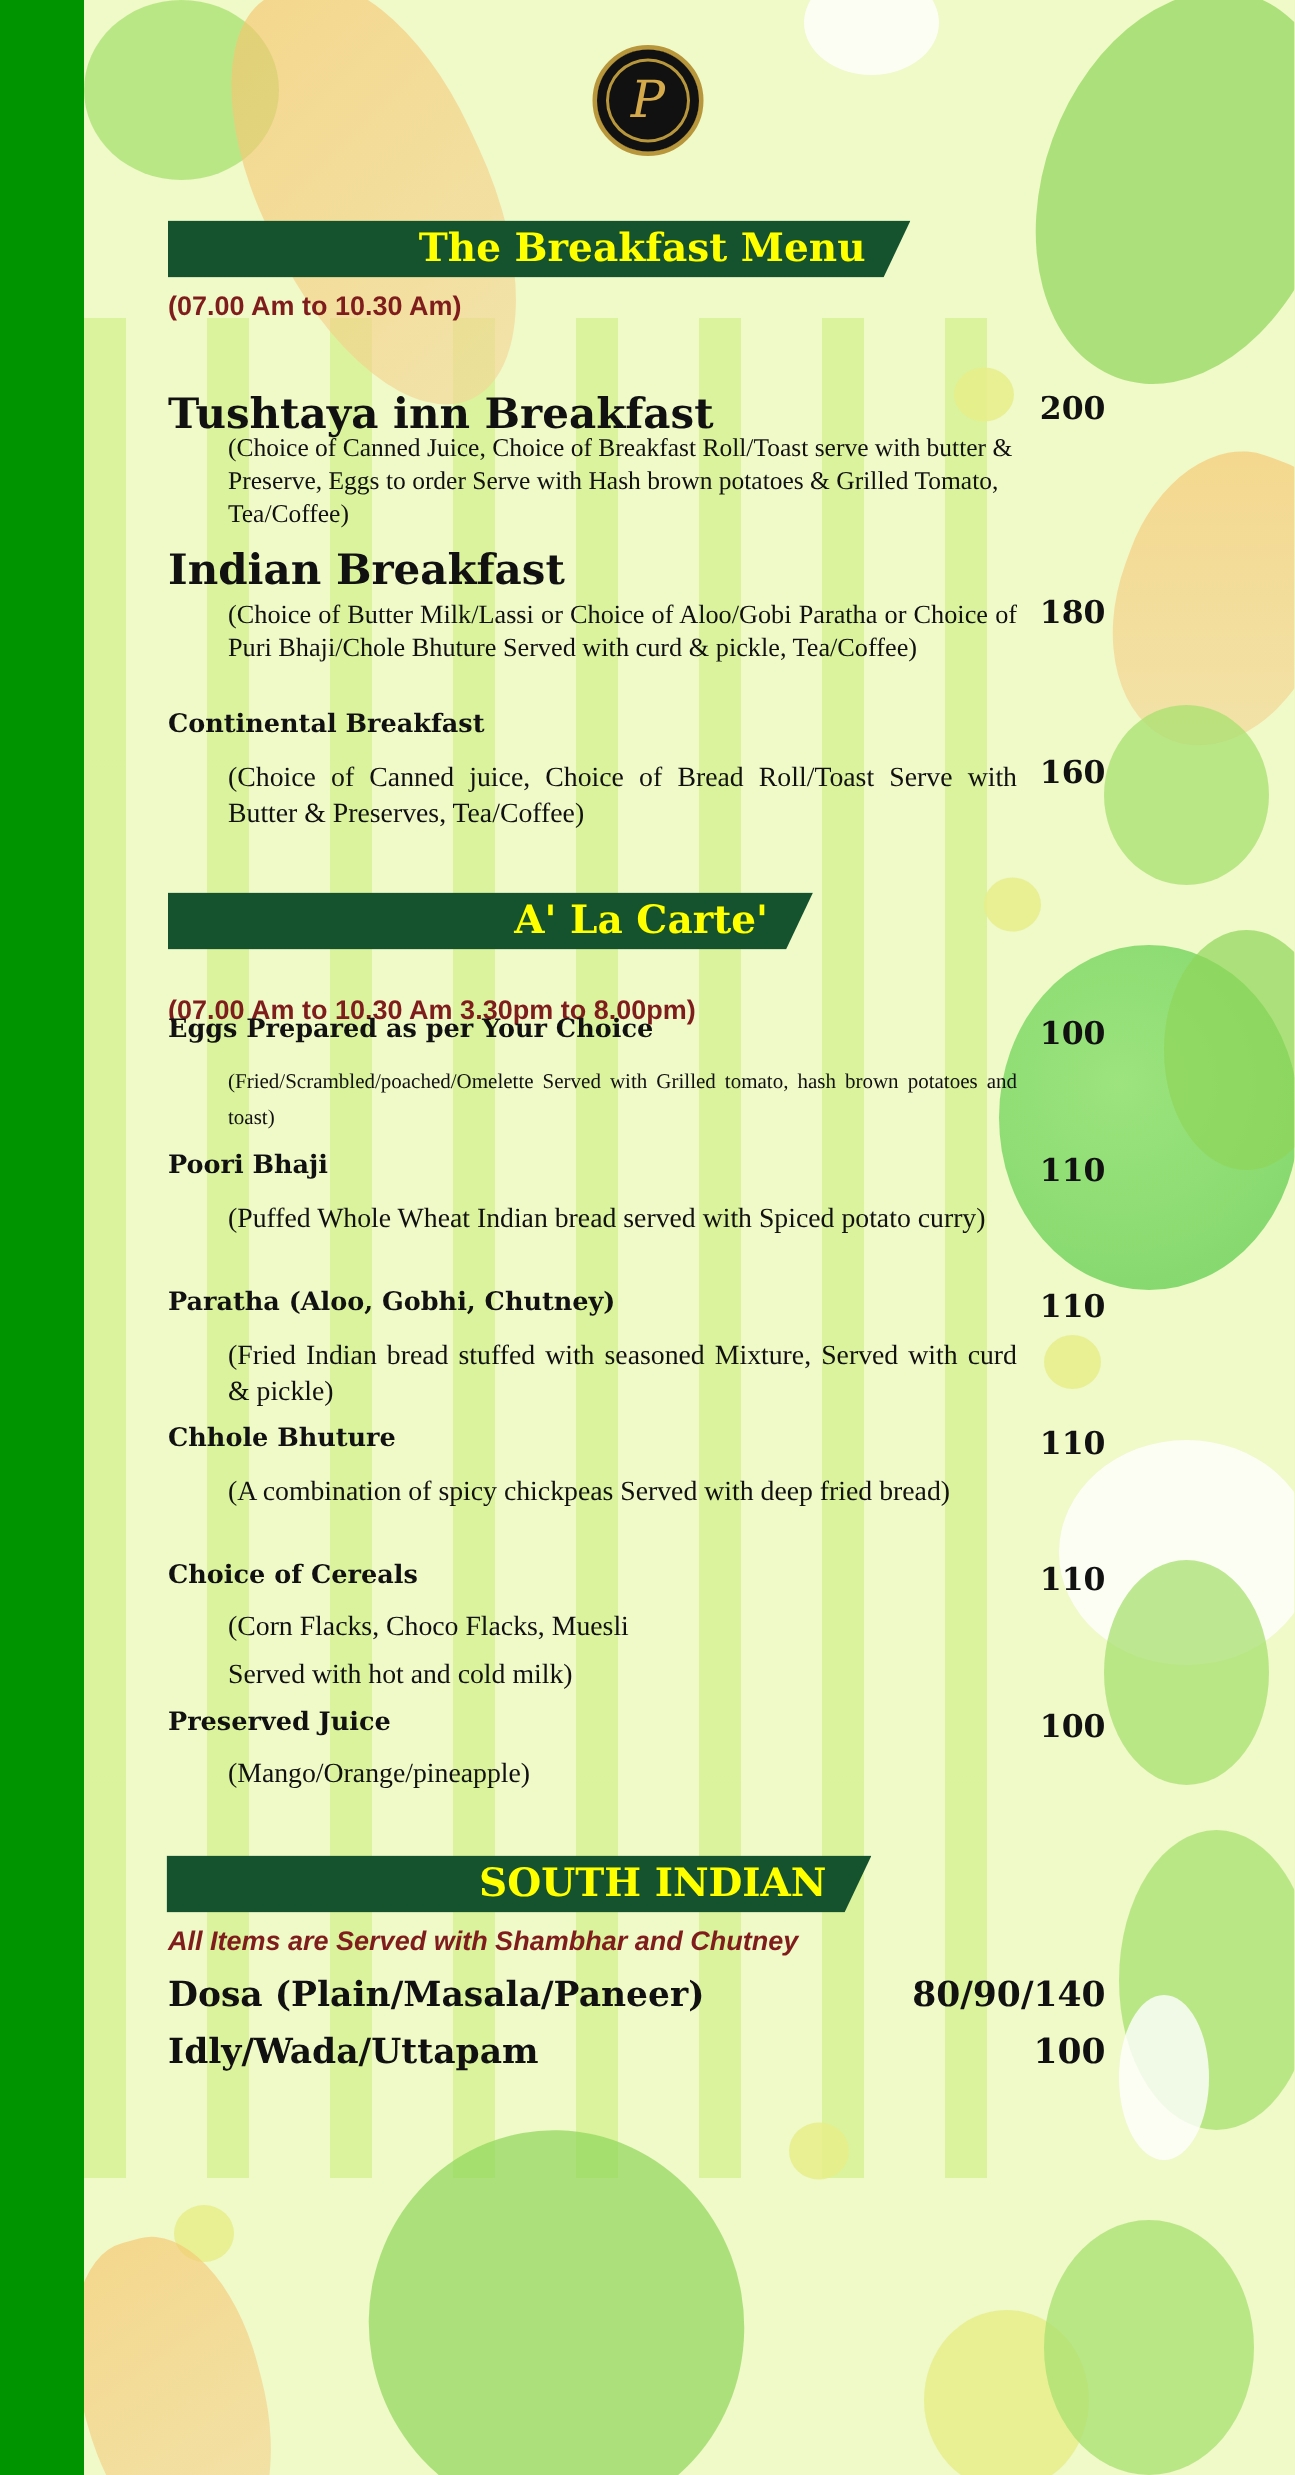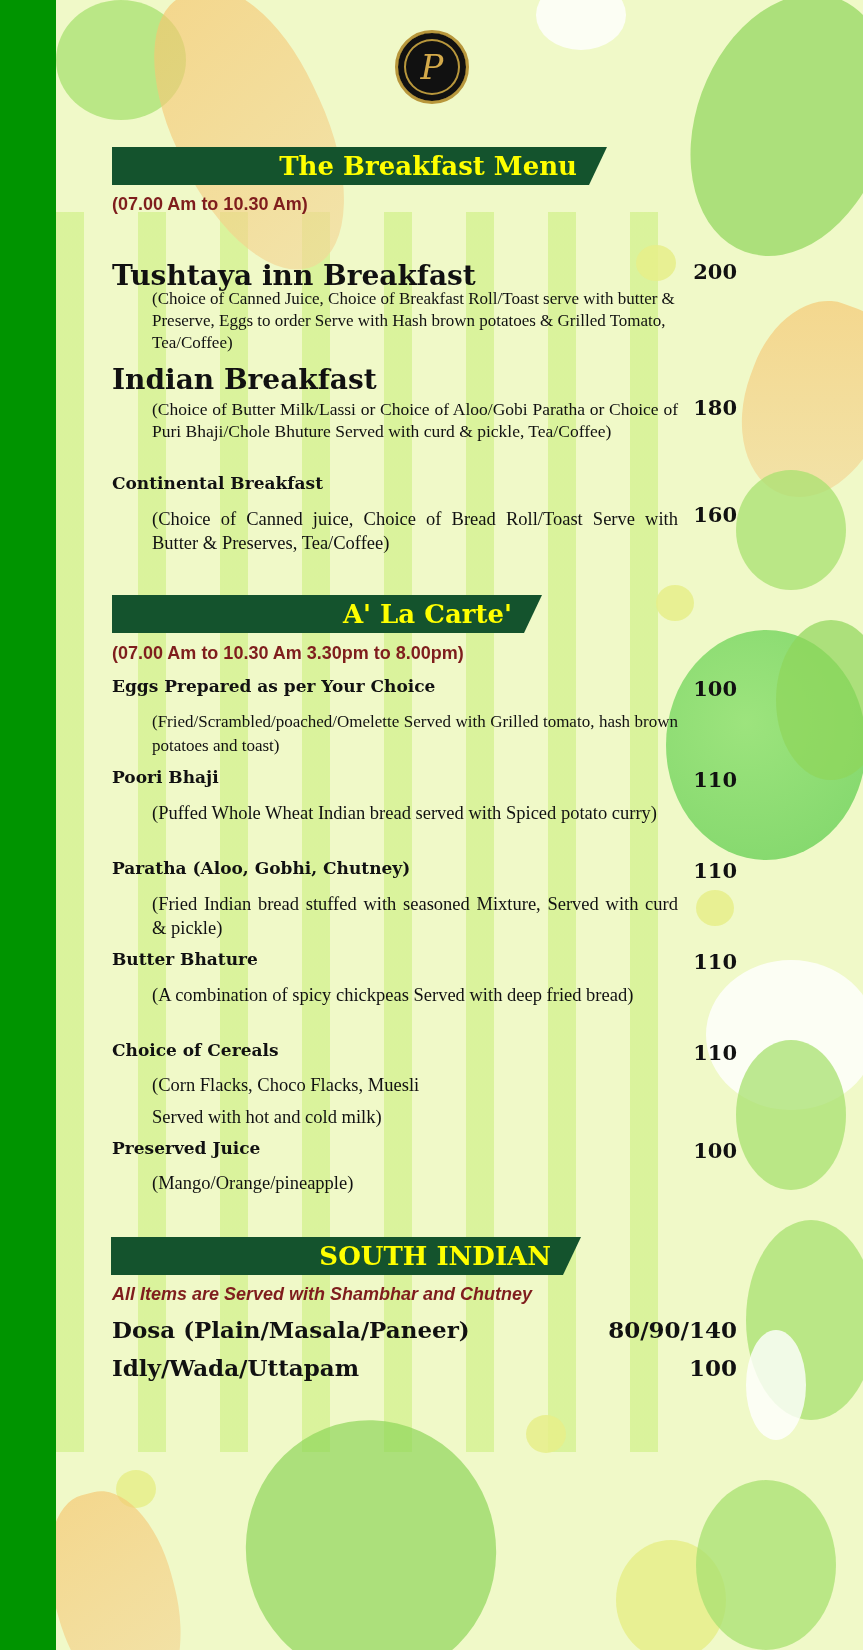--- a/index.html
+++ b/index.html
@@ -118,35 +118,35 @@
 <div class="item-price" style="top:363px;margin-top:32px;">180</div>
 <div class="item-desc" style="top:398px;">(Choice of Butter Milk/Lassi or Choice of Aloo/Gobi Paratha or Choice of Puri Bhaji/Chole Bhuture Served with curd &amp; pickle, Tea/Coffee)</div>
 
 <div class="item-name" style="top:473px;">Continental Breakfast</div>
 <div class="item-price" style="top:473px;margin-top:29px;">160</div>
 <div class="item-desc" style="top:507px;font-size:18.5px;line-height:24px;">(Choice of Canned juice, Choice of Bread Roll/Toast Serve with Butter &amp; Preserves, Tea/Coffee)</div>
 
 <div class="banner" style="left:112px;top:595px;width:430px;">
   <span>A' La Carte'</span>
 </div>
-<div class="subtitle" style="top:643px;">(07.00 Am to 10.30 Am 3.30pm to 8.00pm)</div>
+<div class="subtitle" style="top:663px;">(07.00 Am to 10.30 Am 3.30pm to 8.00pm)</div>
 
 <div class="item-name" style="top:676px;">Eggs Prepared as per Your Choice</div>
 <div class="item-price" style="top:676px;">100</div>
-<div class="item-desc" style="top:710px;font-size:17px;line-height:24px;">(Fried/Scrambled/poached/Omelette Served with Grilled tomato, hash brown potatoes and toast)</div>
+<div class="item-desc" style="top:710px;font-size:14px;line-height:24px;">(Fried/Scrambled/poached/Omelette Served with Grilled tomato, hash brown potatoes and toast)</div>
 
 <div class="item-name" style="top:767px;">Poori Bhaji</div>
 <div class="item-price" style="top:767px;">110</div>
 <div class="item-desc" style="top:801px;font-size:18.5px;line-height:24px;">(Puffed Whole Wheat Indian bread served with Spiced potato curry)</div>
 
 <div class="item-name" style="top:858px;">Paratha (Aloo, Gobhi, Chutney)</div>
 <div class="item-price" style="top:858px;">110</div>
 <div class="item-desc" style="top:892px;font-size:18.5px;line-height:24px;">(Fried Indian bread stuffed with seasoned Mixture, Served with curd &amp; pickle)</div>
 
-<div class="item-name" style="top:949px;">Butter Bhature</div>
+<div class="item-name" style="top:949px;">Chhole Bhuture</div>
 <div class="item-price" style="top:949px;">110</div>
 <div class="item-desc" style="top:983px;font-size:18.5px;line-height:24px;">(A combination of spicy chickpeas Served with deep fried bread)</div>
 
 <div class="item-name" style="top:1040px;">Choice of Cereals</div>
 <div class="item-price" style="top:1040px;">110</div>
 <div class="item-desc" style="top:1074px;font-size:18.5px;text-align:left;">(Corn Flacks, Choco Flacks, Muesli</div>
 <div class="item-desc" style="top:1106px;font-size:18.5px;text-align:left;">Served with hot and cold milk)</div>
 
 <div class="item-name" style="top:1138px;">Preserved Juice</div>
 <div class="item-price" style="top:1138px;">100</div>

